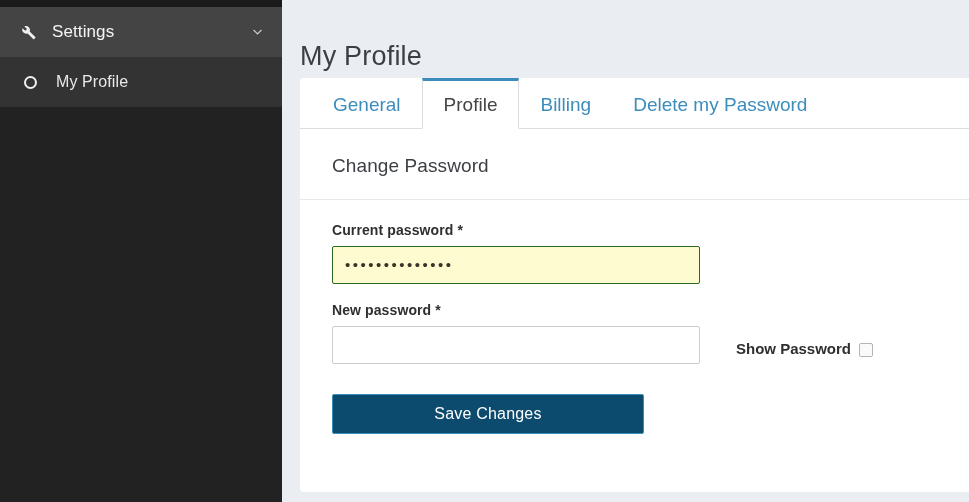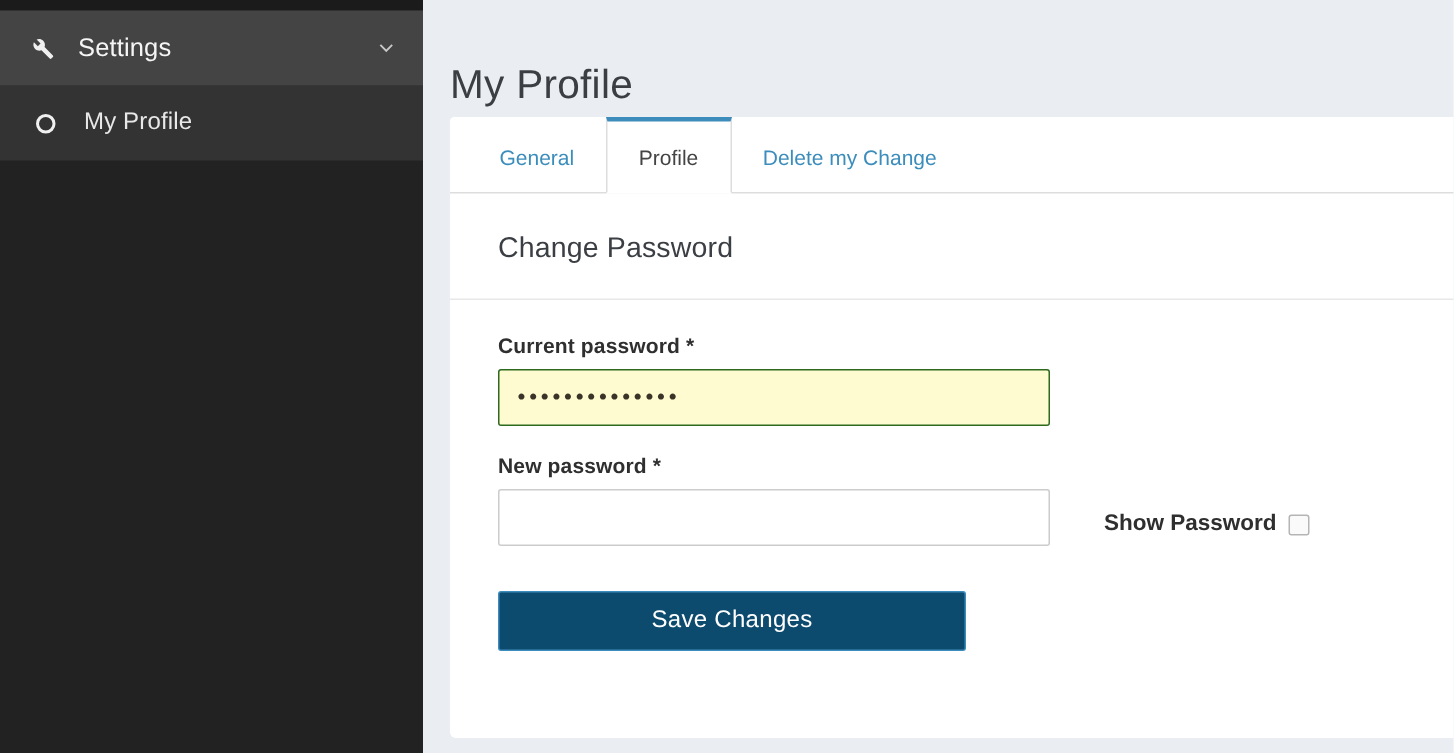--- a/index.html
+++ b/index.html
@@ -114,21 +114,21 @@
     display: flex;
     align-items: stretch;
     height: 51px;
     border-bottom: 1px solid #ddd;
     padding-left: 0;
   }
   .tab {
     display: flex;
     align-items: center;
     padding: 0 21px;
-    font-size: 14px;
+    font-size: 19px;
     color: #3c8dbc;
     cursor: pointer;
     border-top: 3px solid transparent;
     position: relative;
     white-space: nowrap;
     background: transparent;
   }
   .tab:first-child { margin-left: 12px; }
   .tab.active {
     color: #444444;
@@ -253,21 +253,22 @@
 
   <main class="main">
 
     <h1 class="page-title">My Profile</h1>
 
     <section class="panel">
 
       <nav class="tabs">
         <div class="tab">General</div>
         <div class="tab active">Profile</div>
-        <div class="tab">Delete my Change</div>
+        <div class="tab">Billing</div>
+        <div class="tab">Delete my Password</div>
       </nav>
 
       <div class="panel-body">
 
         <h2 class="section-title">Change Password</h2>
         <div class="divider"></div>
 
         <div class="field-block">
           <div class="field-label">Current password *</div>
           <div class="input autofilled" style="line-height:36px;">••••••••••••••</div>

